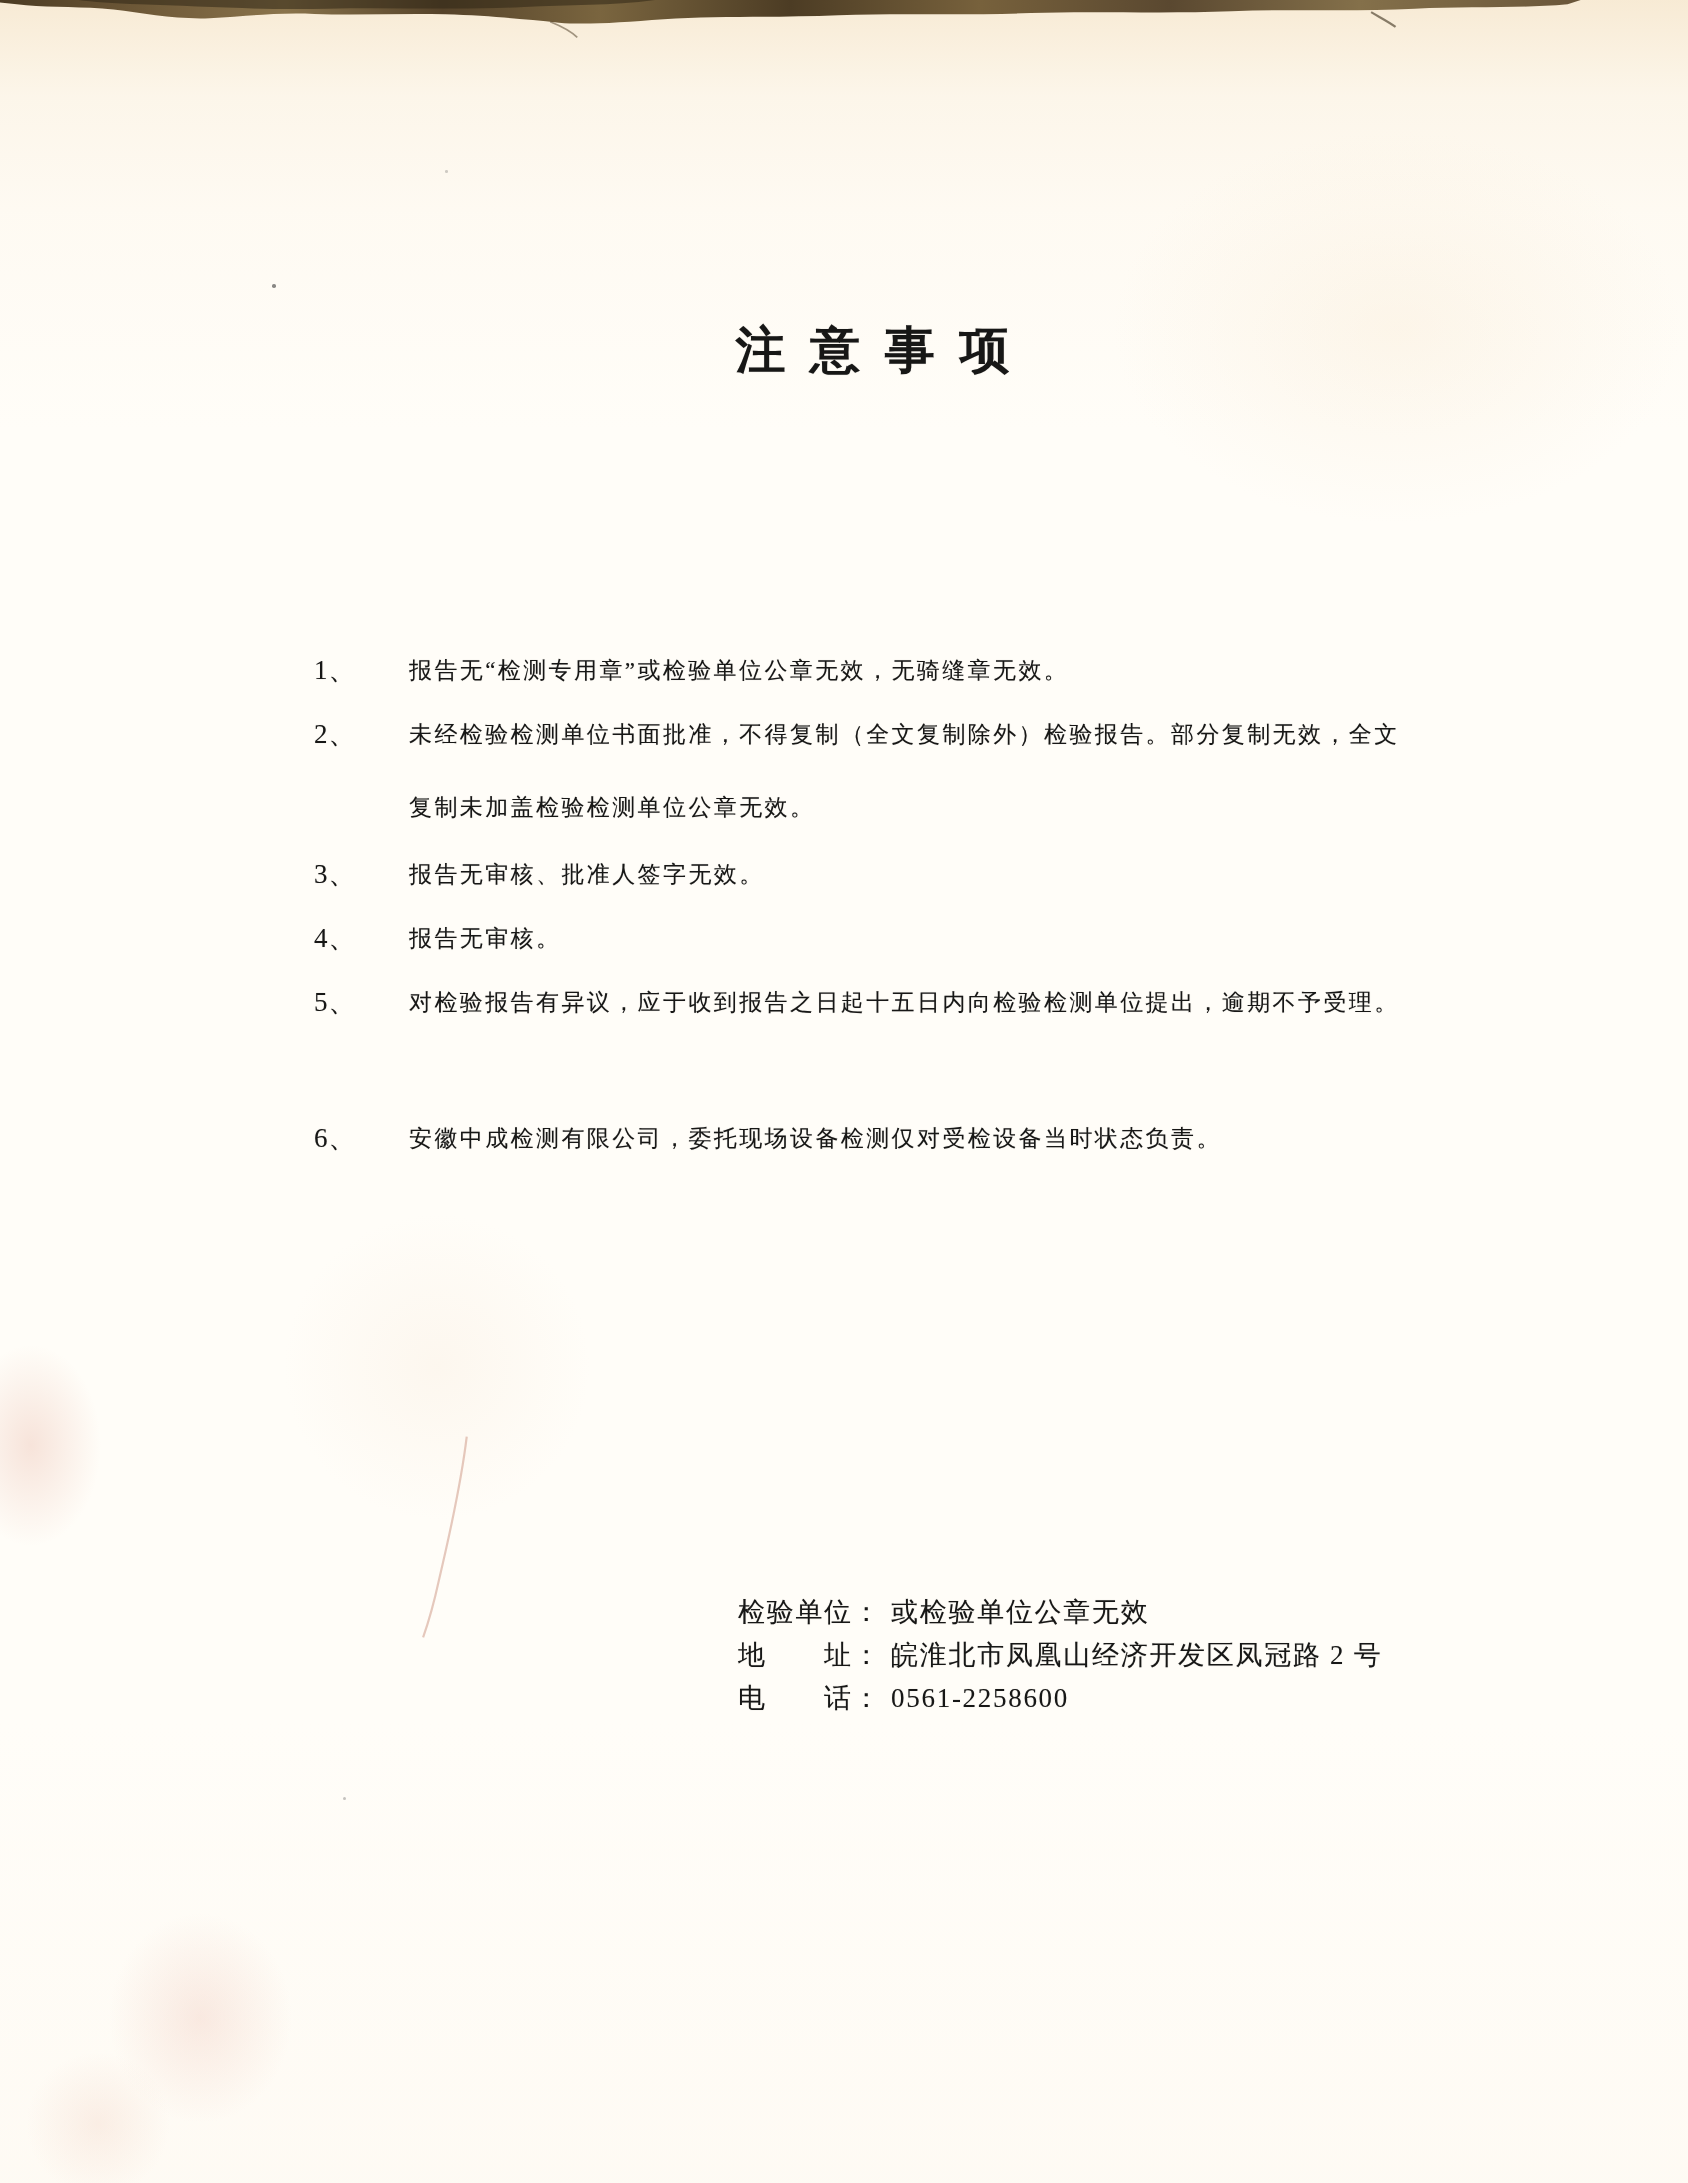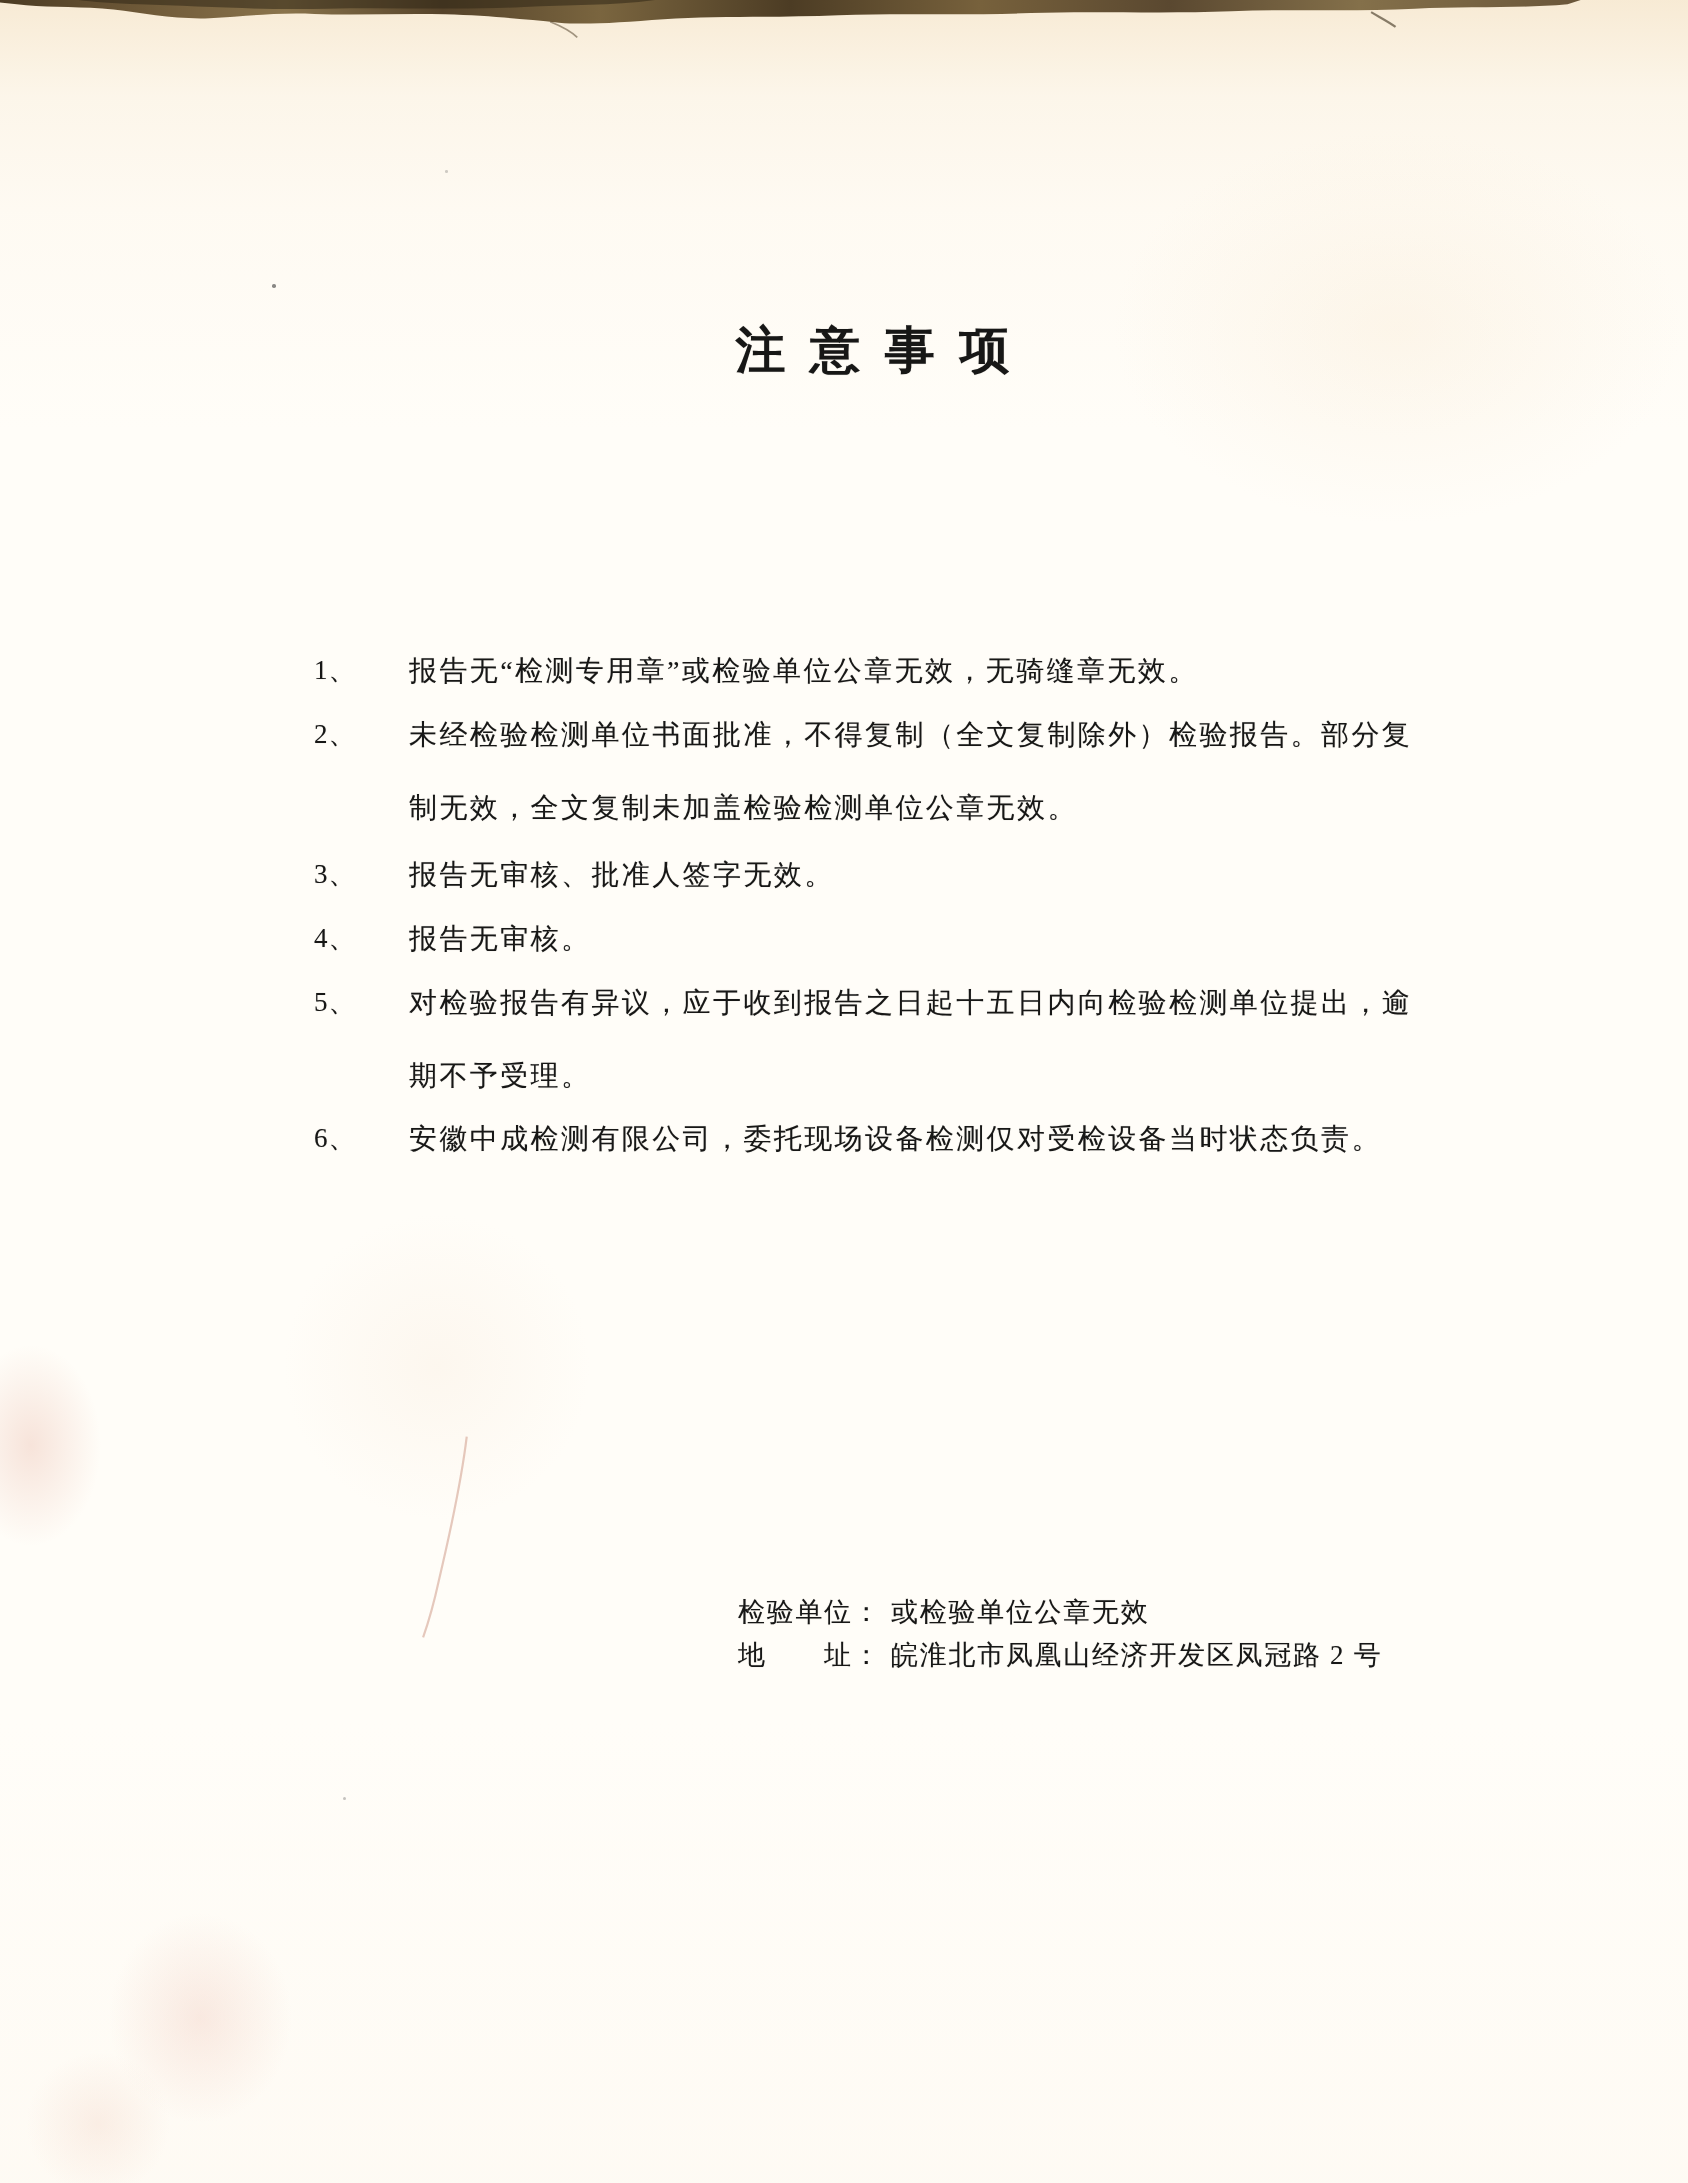--- a/index.html
+++ b/index.html
@@ -42,21 +42,21 @@
   
   .ink{color:#171716;text-shadow:0 0 0.9px rgba(30,30,30,.28);}
   .doc-title{
     position:absolute;top:317px;left:0;right:0;
     text-align:center;transform:translateX(31px);
     font-size:50px;font-weight:700;letter-spacing:6.1px;
   }
   .notes{position:absolute;left:314px;top:0;width:1118px;}
   .note{position:absolute;display:flex;align-items:flex-start;}
   .note-num{flex:0 0 95px;font-size:27px;letter-spacing:0.9px;line-height:73px;}
-  .note-lines{width:1004px;font-size:28px;letter-spacing:2.4px;line-height:73px;}
+  .note-lines{width:1004px;font-size:23px;letter-spacing:2.4px;line-height:73px;}
   .n1{top:634px;} .n2{top:698px;} .n3{top:838px;}
   .n4{top:902px;} .n5{top:966px;} .n6{top:1102px;}
   .contact{position:absolute;left:738px;top:1577px;margin-top:14px;}
   .contact-row{display:flex;line-height:43px;font-size:27px;letter-spacing:1.7px;}
   .contact-label{flex:0 0 auto;margin-right:9.6px;}
 </style>
 </head>
 <body>
 
 <div class="page">
@@ -141,16 +141,20 @@
 
   <div class="contact">
     <div class="contact-row">
       <span class="contact-label ink">检验单位：</span>
       <span class="contact-value ink">或检验单位公章无效</span>
     </div>
     <div class="contact-row">
       <span class="contact-label ink">地　　址：</span>
       <span class="contact-value ink">皖淮北市凤凰山经济开发区凤冠路 2 号</span>
     </div>
+    <div class="contact-row">
+      <span class="contact-label ink">电　　话：</span>
+      <span class="contact-value ink">0561-2258600</span>
+    </div>
   </div>
 
 </div>
 
 
 </body></html>

